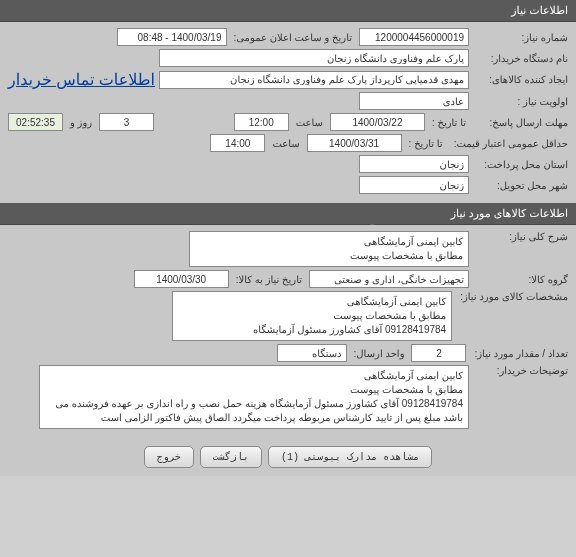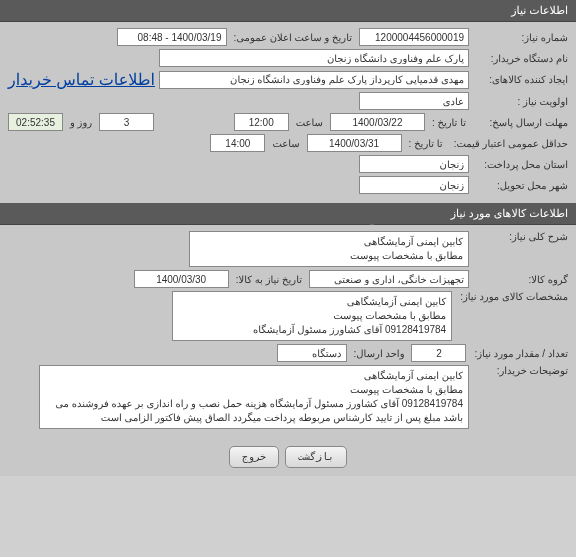--- a/index.html
+++ b/index.html
@@ -202,15 +202,16 @@
   <div class="row" style="align-items:flex-start">
     <span class="label">توضیحات خریدار:</span>
     <div class="field multiline" style="width:430px">کابین ایمنی آزمایشگاهی
 مطابق با مشخصات پیوست
 09128419784 آقای کشاورز مسئول آزمایشگاه هزینه حمل نصب و راه اندازی بر عهده فروشنده می باشد مبلغ پس از تایید کارشناس مربوطه پرداخت میگردد الصاق پیش فاکتور الزامی است</div>
   </div>
 
 </div>
 
 <div class="buttons-row">
+  <button class="btn">مشاهده مدارک پیوستی (1)</button>
   <button class="btn">بازگشت</button>
   <button class="btn">خروج</button>
 </div>
 
 </body></html>

